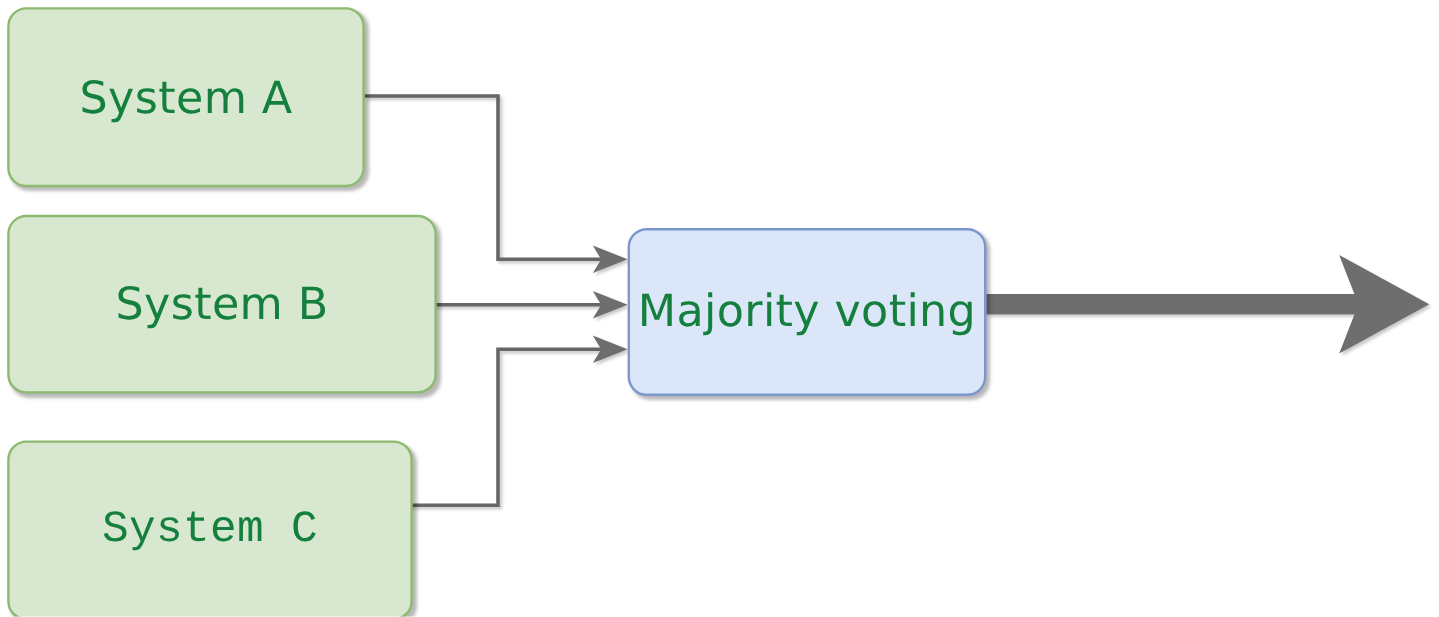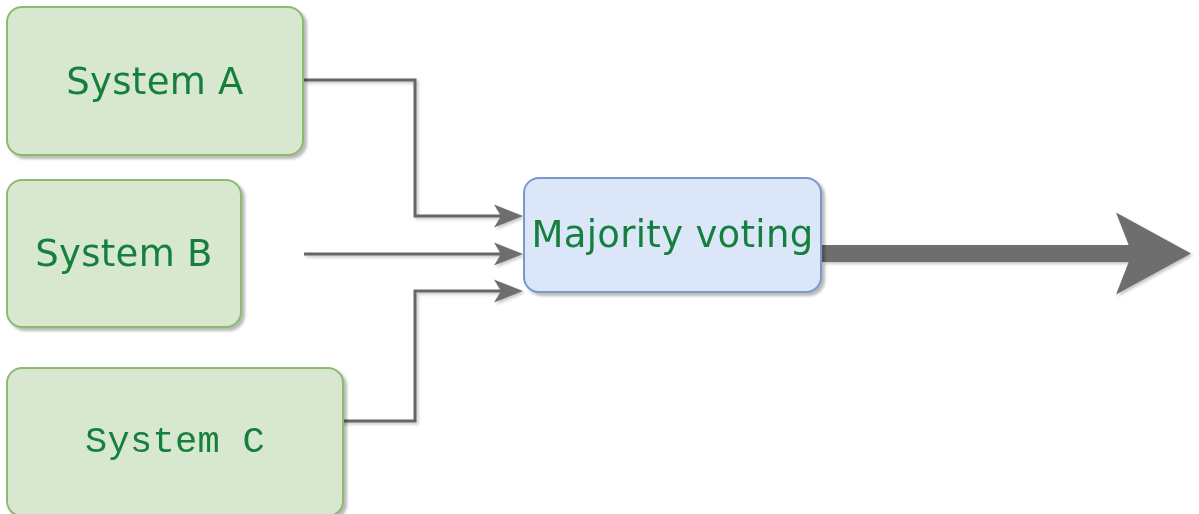--- a/index.html
+++ b/index.html
@@ -32,23 +32,23 @@
   .node.green {
     background: #d8e8d0;
     border-color: #8cba6e;
   }
   .node.blue {
     background: #dbe6f8;
     border-color: #7b97cc;
     line-height: 1.26;
   }
   .node-a { left: 6px;   top: 6px;   width: 298px; height: 150px; }
-  .node-b { left: 6px;   top: 179px; width: 236px; height: 149px; }
+  .node-b { left: 6px;   top: 179px; width: 358px; height: 149px; }
   .node-c { left: 6px;   top: 367px; width: 338px; height: 150px; font-family: Liberation Mono, monospace; }
-  .node-v { left: 523px; top: 177px; width: 299px; height: 116px; }
+  .node-v { left: 523px; top: 190px; width: 299px; height: 140px; }
   svg.connector-layer {
     position: absolute;
     left: 0;
     top: 0;
     width: 1199px;
     height: 514px;
     filter: drop-shadow(2px 2px 1.5px rgba(0,0,0,0.22));
   }
   .edge-line {
     fill: none;

